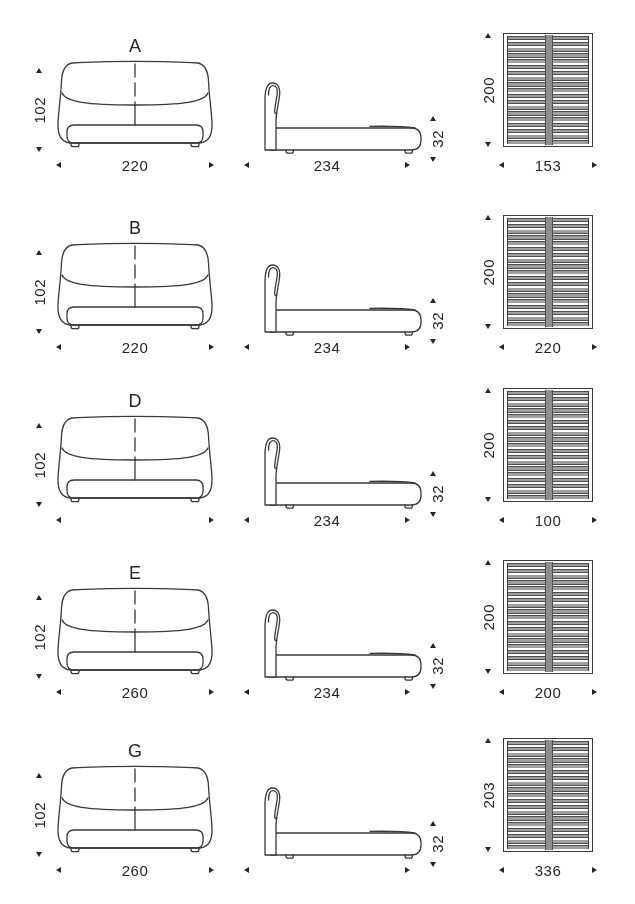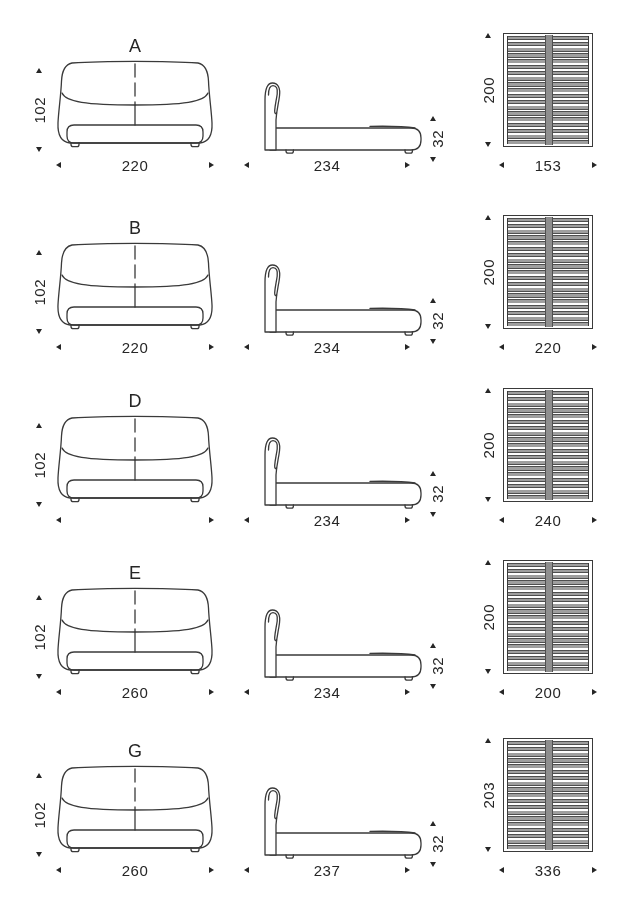--- a/index.html
+++ b/index.html
@@ -268,21 +268,21 @@
       <span class="arr down"></span>
     </div>
 
     <div class="topview">
       <div class="slatbed"></div>
       <div class="centerrail"></div>
     </div>
 
     <div class="hdim dim-top-w">
       <span class="arr left"></span>
-      <span class="htext">240</span>
+      <span class="htext">100</span>
       <span class="arr right"></span>
     </div>
 
   </div>
       <div class="row" style="top: 535px;">
 
     <div class="row-label">E</div>
 
     <div class="vdim dim-front-h">
       <span class="arr up"></span>
@@ -383,21 +383,20 @@
       <path class="whitefill" d="M10,70 L151,70 C158,70 161,73.5 161,80 L161,82 C161,88.5 158,92 151,92 L10,92 Z"></path>
       <path class="stroke" d="M110,68.4 C130,68 146,68.6 155,70"></path>
       <path class="whitefill" d="M5,92 L5,42 C5,30 8,25 12.5,25 C18,25 20.5,30 19.5,38 C18.5,46 16.5,52 16,62 L16,92 Z"></path>
       <path class="stroke" d="M8.5,37 C8.5,30.5 10.5,27.6 13,27.6 C16.4,27.6 17.9,30.6 17.2,36 C16.5,41.5 15.1,46.5 14.7,52.5 C14.5,55.2 15.6,56.2 16.6,55"></path>
       <path class="stroke" d="M26,92 v1 q0,2.2 2.4,2.2 h3 q2,0 2,-2.2 V92"></path>
       <path class="stroke" d="M145,92 v1 q0,2.2 2.4,2.2 h3 q2,0 2,-2.2 V92"></path>
     </svg>
 
     <div class="hdim dim-side-w">
       <span class="arr left"></span>
-      <span class="htext">237</span>
       <span class="arr right"></span>
     </div>
 
     <div class="vdim dim-side-h offset-text">
       <span class="arr up"></span>
       <span class="vmid">
             <span class="vtext">32</span>
           </span>
       <span class="arr down"></span>
     </div>

